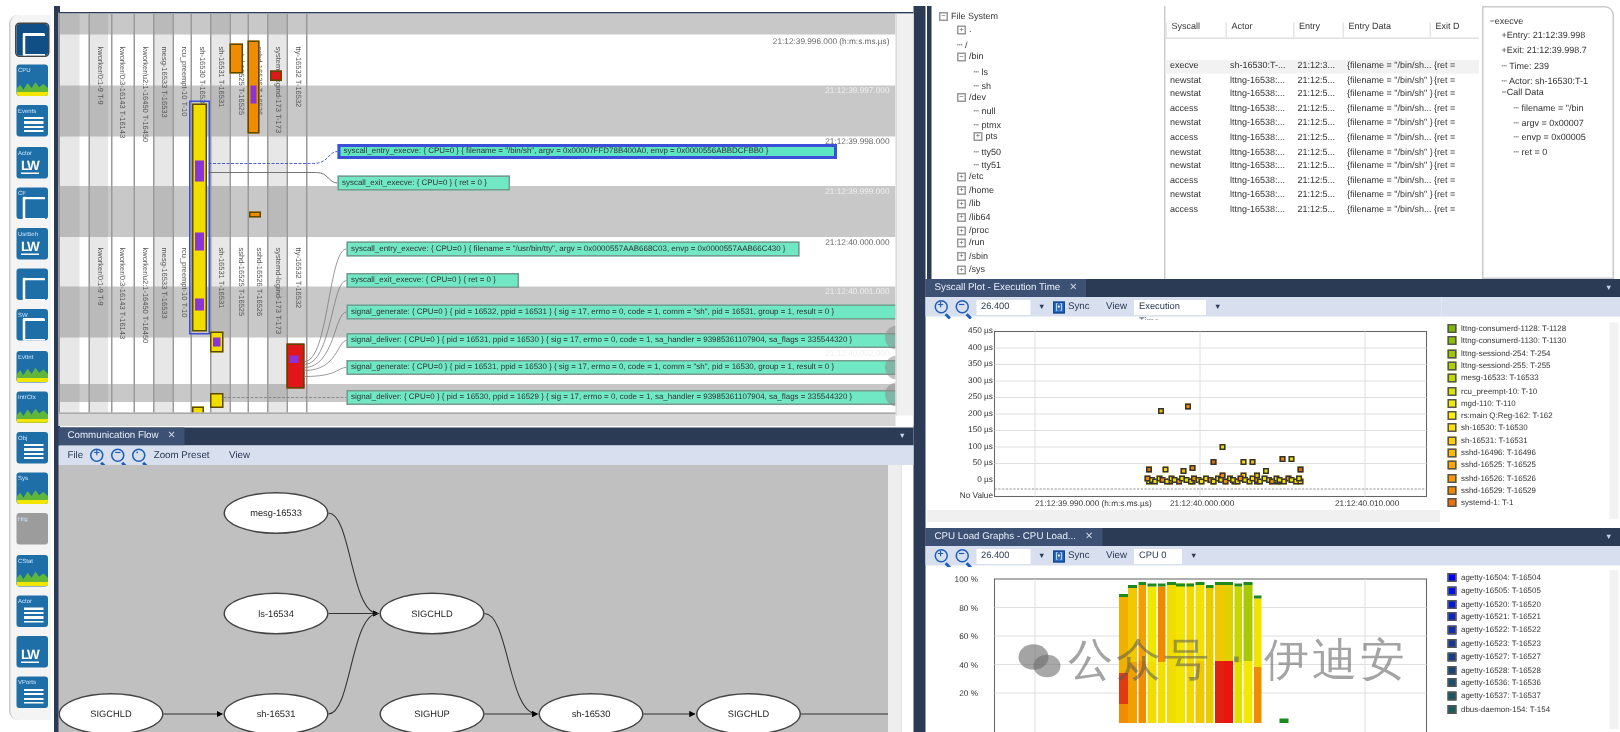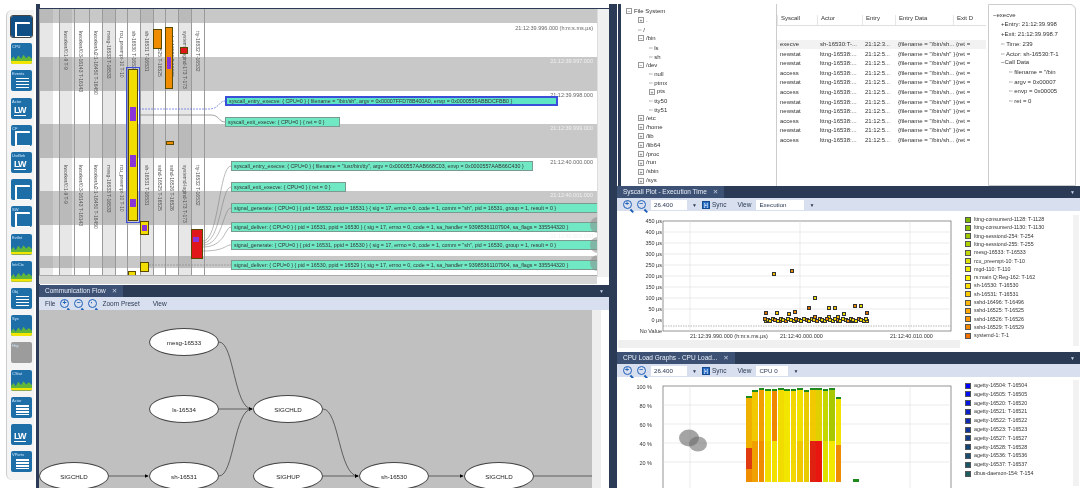--- a/index.html
+++ b/index.html
@@ -649,13 +649,14 @@
       <div class="li" style="top: 65.6px;"><span class="sw" style="background: rgb(22, 70, 120);"></span><span>agetty-16528: T-16528</span></div>
       <div class="li" style="top: 74.4px;"><span class="sw" style="background: rgb(24, 78, 112);"></span><span>agetty-16536: T-16536</span></div>
       <div class="li" style="top: 83.2px;"><span class="sw" style="background: rgb(26, 86, 104);"></span><span>agetty-16537: T-16537</span></div>
       <div class="li" style="top: 92px;"><span class="sw" style="background: rgb(28, 94, 96);"></span><span>dbus-daemon-154: T-154</span></div>
     </div>
 
   <svg class="wm-ic" viewBox="0 0 30 26">
     <ellipse cx="11" cy="10" rx="10" ry="8.5" fill="rgba(90,90,90,0.55)"></ellipse>
     <ellipse cx="20" cy="16" rx="9" ry="7.5" fill="rgba(110,110,110,0.6)"></ellipse>
   </svg>
+  <div class="watermark" style="left:712px;top:420px;">公众号 · 伊迪安</div>
 </div>
 
 </body></html>

